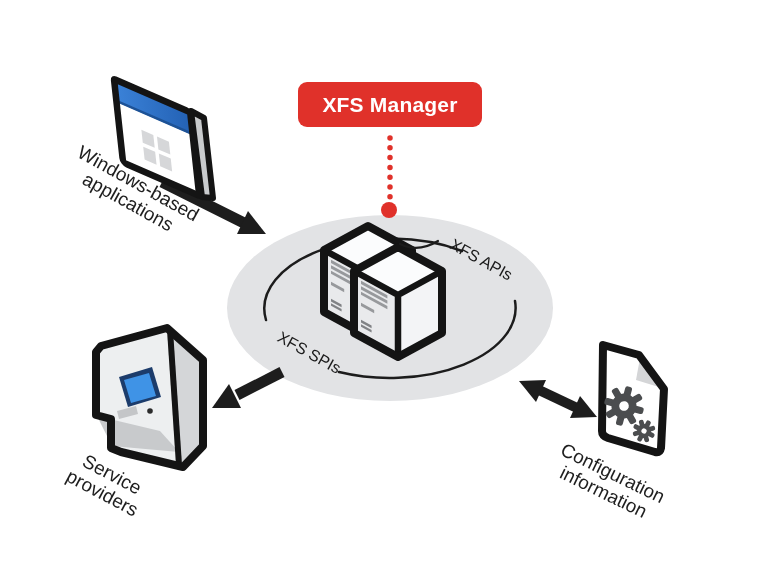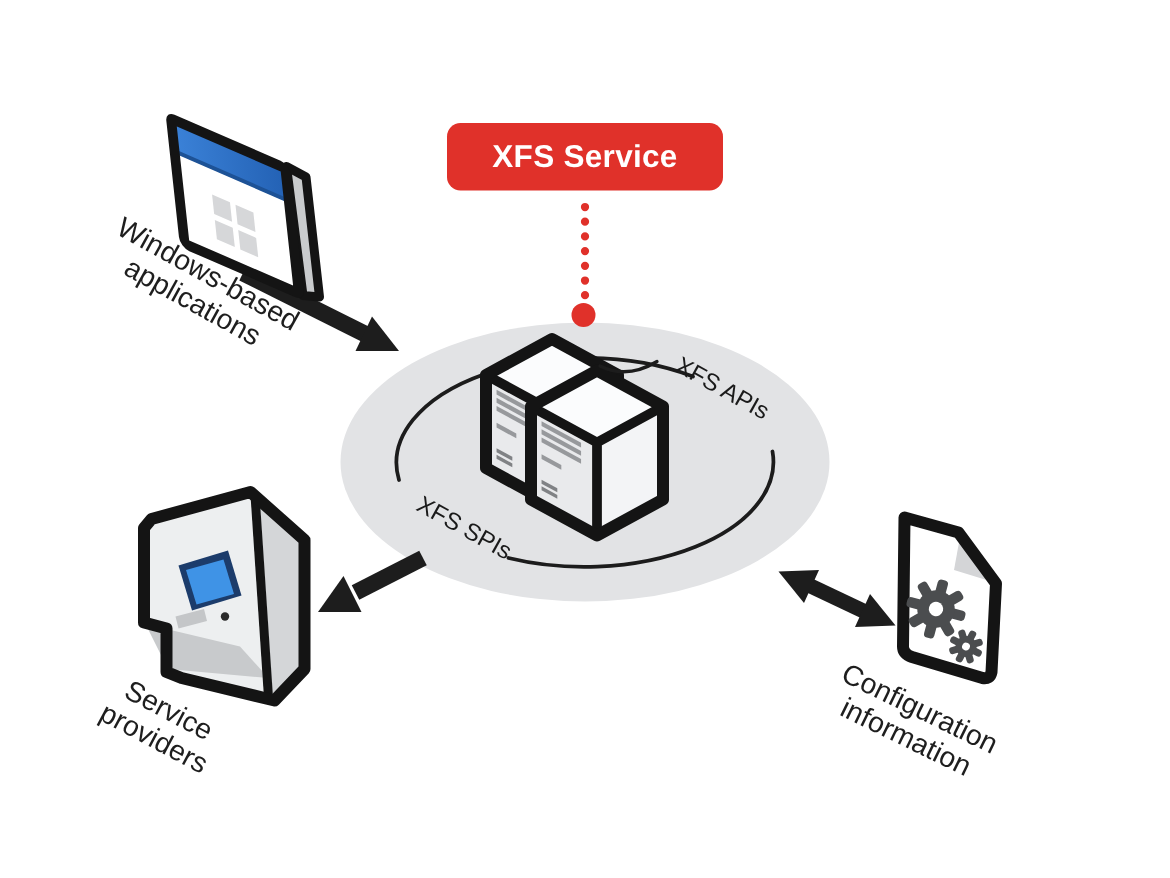--- a/index.html
+++ b/index.html
@@ -138,21 +138,21 @@
       <circle r="7"></circle>
       <circle r="2.6" fill="#ffffff"></circle>
     </g>
   </g>
 
   <line x1="390" y1="138" x2="390" y2="197" stroke="#e0312a" stroke-width="5.5" stroke-linecap="round" stroke-dasharray="0 9.8"></line>
   <circle cx="389" cy="210" r="8" fill="#e0312a"></circle>
 </svg>
 
 <div id="manager-box">
-  <span>XFS Service</span>
+  <span>XFS Manager</span>
 </div>
 
 <div class="label" id="label-windows">Windows-based
 applications</div>
 
 <div class="label" id="label-service">Service
 providers</div>
 
 <div class="label" id="label-config">Configuration
 information</div>

